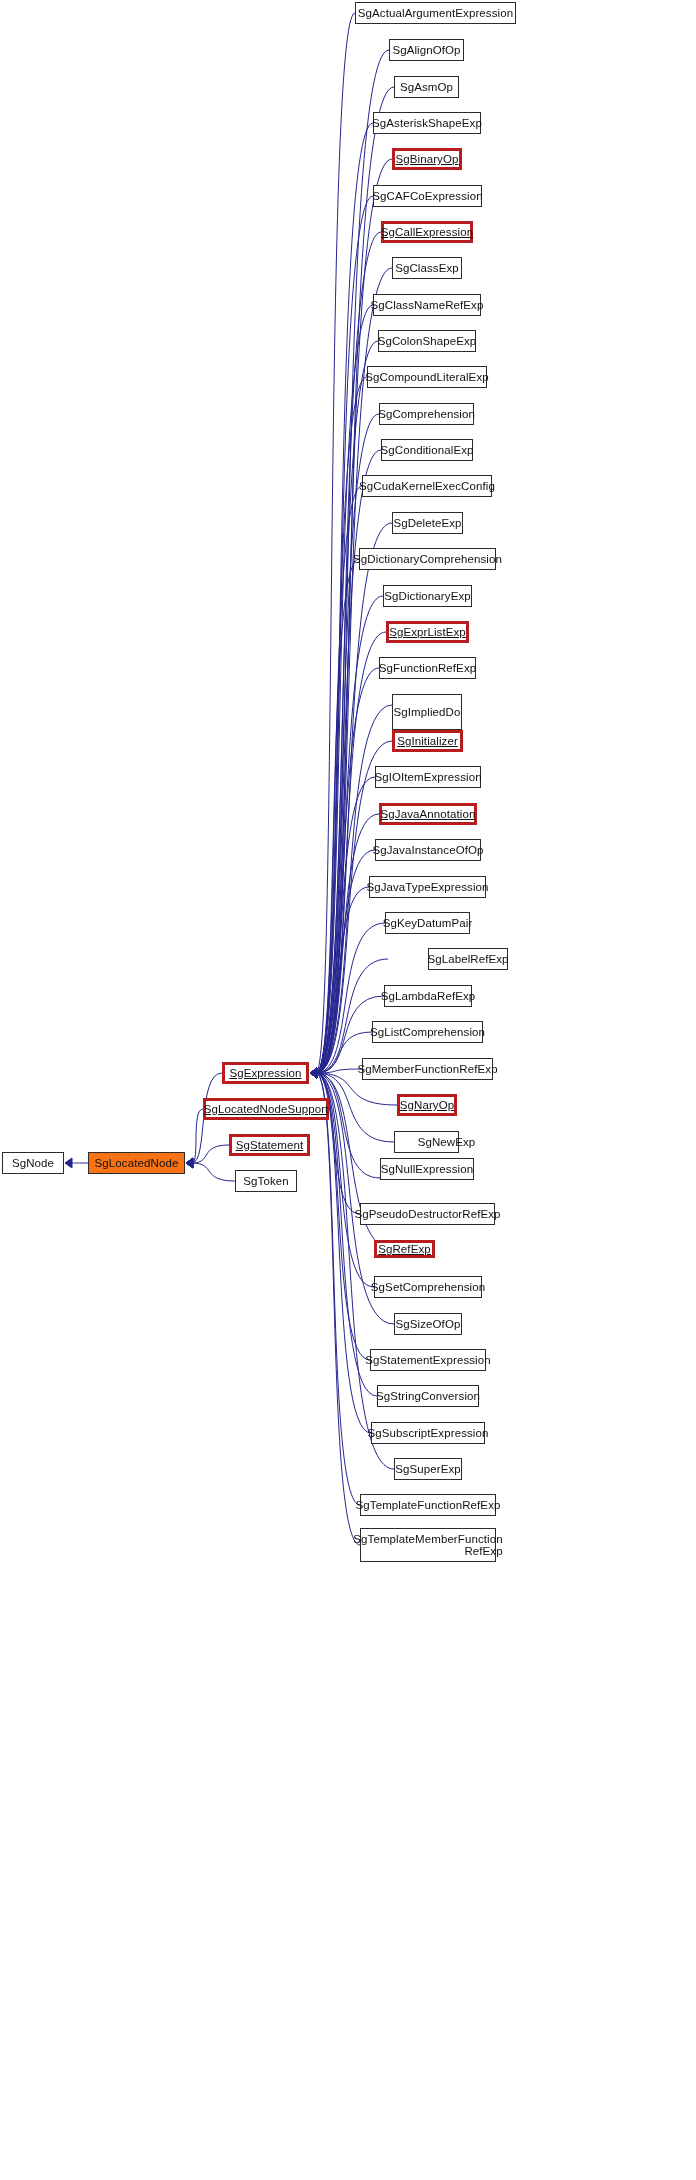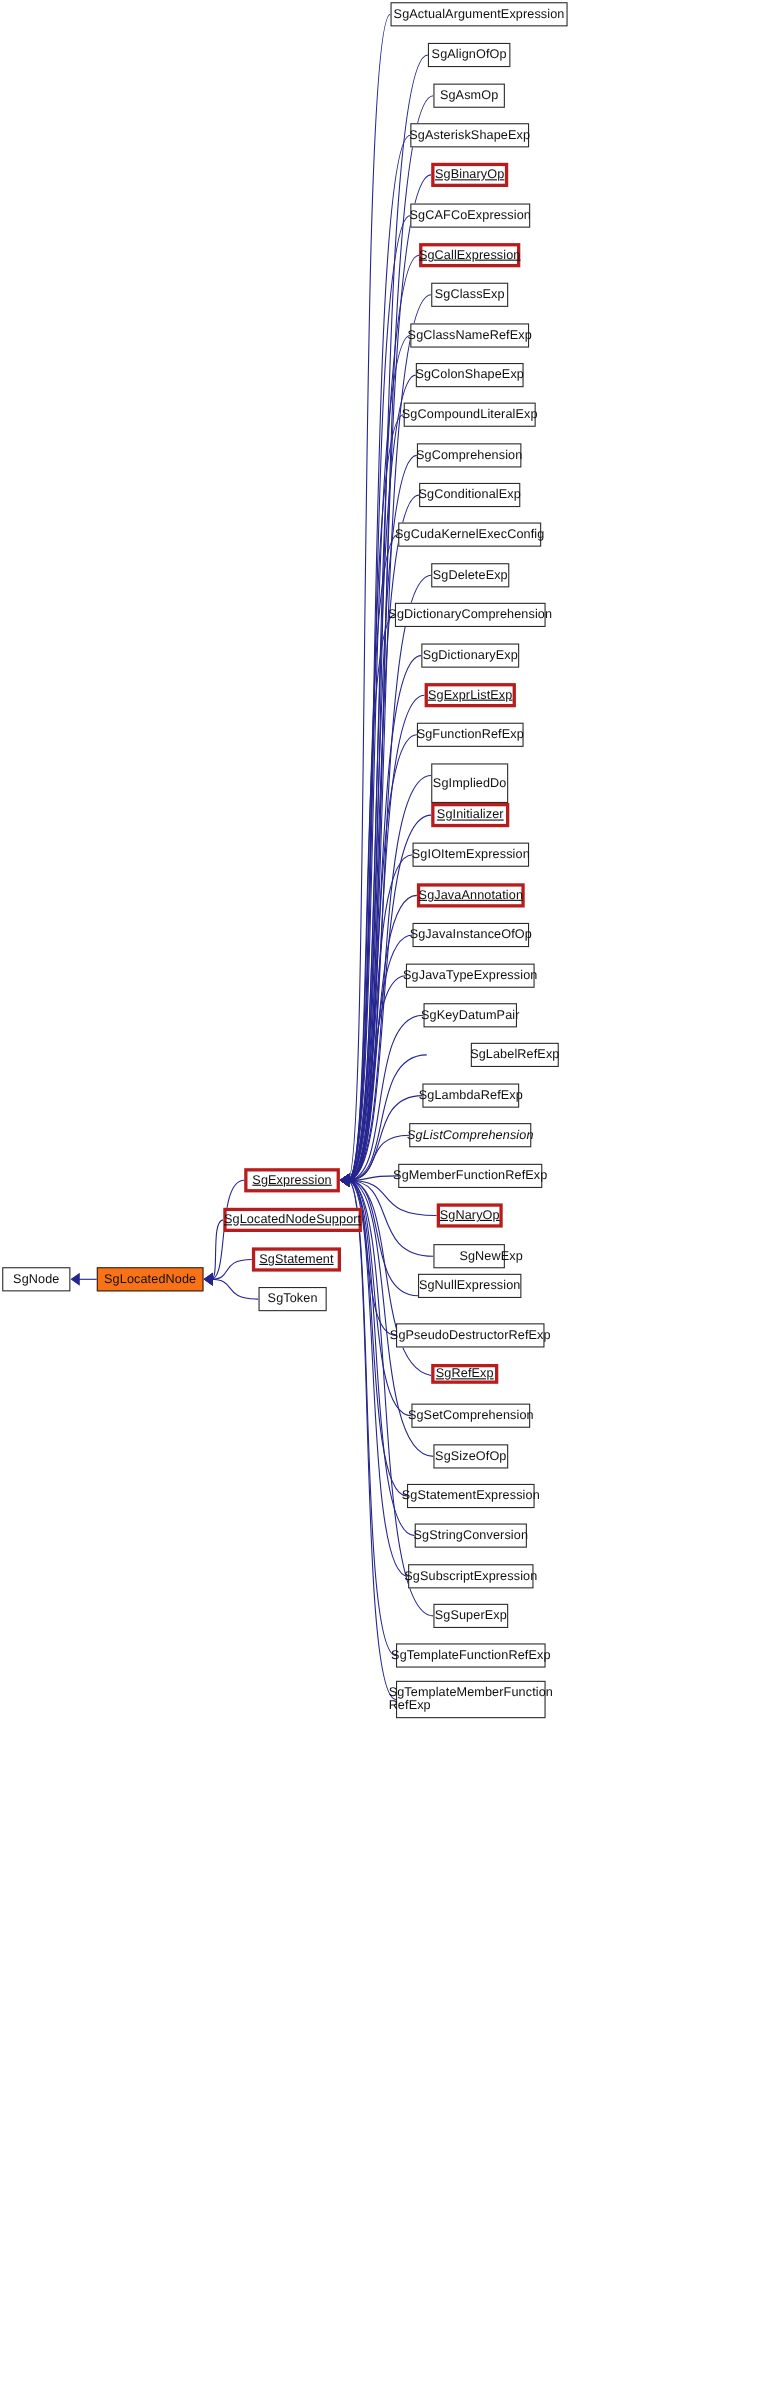--- a/index.html
+++ b/index.html
@@ -10,21 +10,21 @@
     position:absolute;
     box-sizing:border-box;
     border:1px solid #2b2b2b;
     background:#ffffff;
     color:#101010;
     font-size:11.5px;
     line-height:12px;
     display:flex;
     align-items:center;
     justify-content:center;
-    text-align:left;
+    text-align:right;
     white-space:pre-line;
     letter-spacing:0.1px;
     font-family:"Liberation Sans",sans-serif;
   }
   .node.red{border:3px solid #b91c1c;text-decoration:underline;}
   .node.filled{background:#f97316;}
 </style>
 </head>
 <body>
 
@@ -155,27 +155,27 @@
       <div class="node" style="left: 379px; top: 657px; width: 97px; height: 22px;">SgFunctionRefExp</div>
       <div class="node" style="left: 392px; top: 694px; width: 70px; height: 36px;">SgImpliedDo</div>
       <div class="node red" style="left: 392px; top: 730px; width: 71px; height: 22px;">SgInitializer</div>
       <div class="node" style="left: 375px; top: 766px; width: 106px; height: 22px;">SgIOItemExpression</div>
       <div class="node red" style="left: 379px; top: 803px; width: 98px; height: 22px;">SgJavaAnnotation</div>
       <div class="node" style="left: 375px; top: 839px; width: 106px; height: 22px;">SgJavaInstanceOfOp</div>
       <div class="node" style="left: 369px; top: 876px; width: 117px; height: 22px;">SgJavaTypeExpression</div>
       <div class="node" style="left: 385px; top: 912px; width: 85px; height: 22px;">SgKeyDatumPair</div>
       <div class="node" style="left: 388px; top: 948px; width: 80px; height: 22px; margin-left: 40px;">SgLabelRefExp</div>
       <div class="node" style="left: 384px; top: 985px; width: 88px; height: 22px;">SgLambdaRefExp</div>
-      <div class="node" style="left: 372px; top: 1021px; width: 111px; height: 22px; font-style: italic;">SgListComprehension</div>
+      <div class="node" style="left: 372px; top: 1021px; width: 111px; height: 22px;">SgListComprehension</div>
       <div class="node" style="left: 362px; top: 1058px; width: 131px; height: 22px;">SgMemberFunctionRefExp</div>
       <div class="node red" style="left: 397px; top: 1094px; width: 60px; height: 22px;">SgNaryOp</div>
       <div class="node" style="left: 394px; top: 1131px; width: 65px; height: 22px; padding-left: 40px;">SgNewExp</div>
       <div class="node" style="left: 380px; top: 1158px; width: 94px; height: 22px;">SgNullExpression</div>
       <div class="node" style="left: 360px; top: 1203px; width: 135px; height: 22px;">SgPseudoDestructorRefExp</div>
-      <div class="node red" style="left: 392px; top: 1240px; width: 61px; height: 18px;">SgRefExp</div>
+      <div class="node red" style="left: 374px; top: 1240px; width: 61px; height: 18px;">SgRefExp</div>
       <div class="node" style="left: 374px; top: 1276px; width: 108px; height: 22px;">SgSetComprehension</div>
       <div class="node" style="left: 394px; top: 1313px; width: 68px; height: 22px;">SgSizeOfOp</div>
       <div class="node" style="left: 370px; top: 1349px; width: 116px; height: 22px;">SgStatementExpression</div>
       <div class="node" style="left: 377px; top: 1385px; width: 102px; height: 22px;">SgStringConversion</div>
       <div class="node" style="left: 371px; top: 1422px; width: 114px; height: 22px;">SgSubscriptExpression</div>
       <div class="node" style="left: 394px; top: 1458px; width: 68px; height: 22px;">SgSuperExp</div>
       <div class="node" style="left: 360px; top: 1494px; width: 136px; height: 22px;">SgTemplateFunctionRefExp</div>
       <div class="node" style="left: 360px; top: 1528px; width: 136px; height: 34px;">SgTemplateMemberFunction
 RefExp</div>
     </div>

